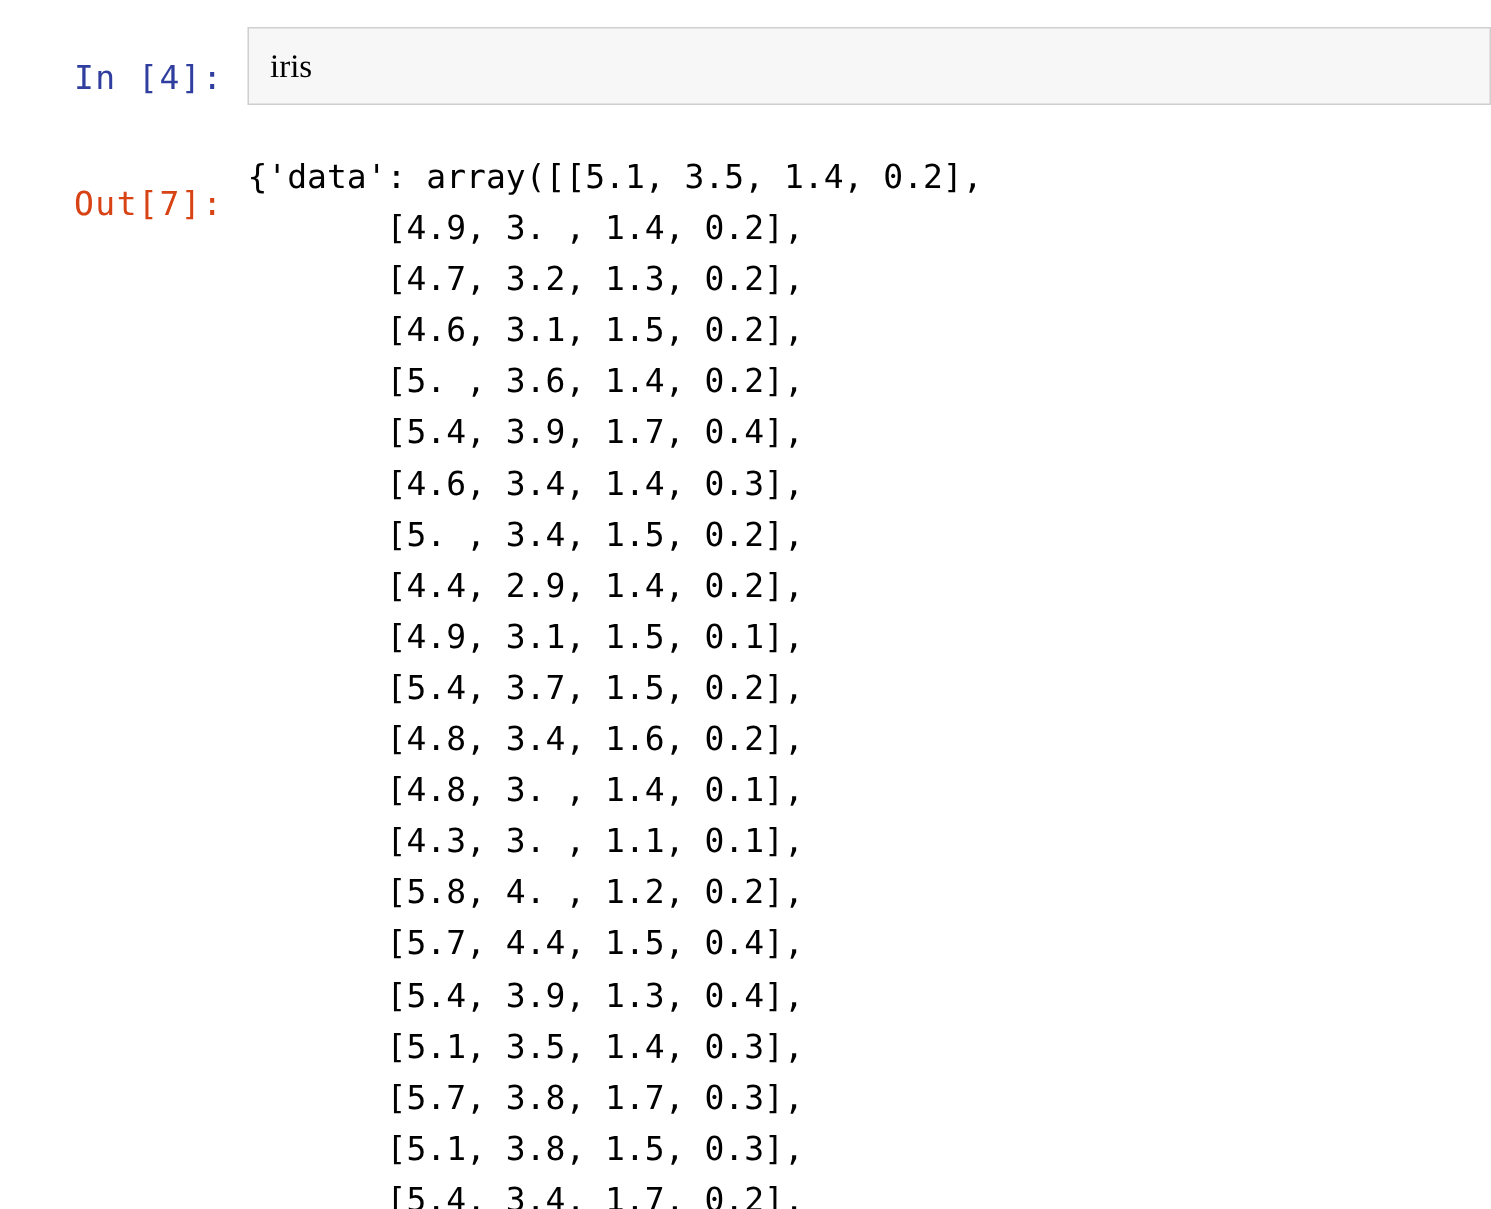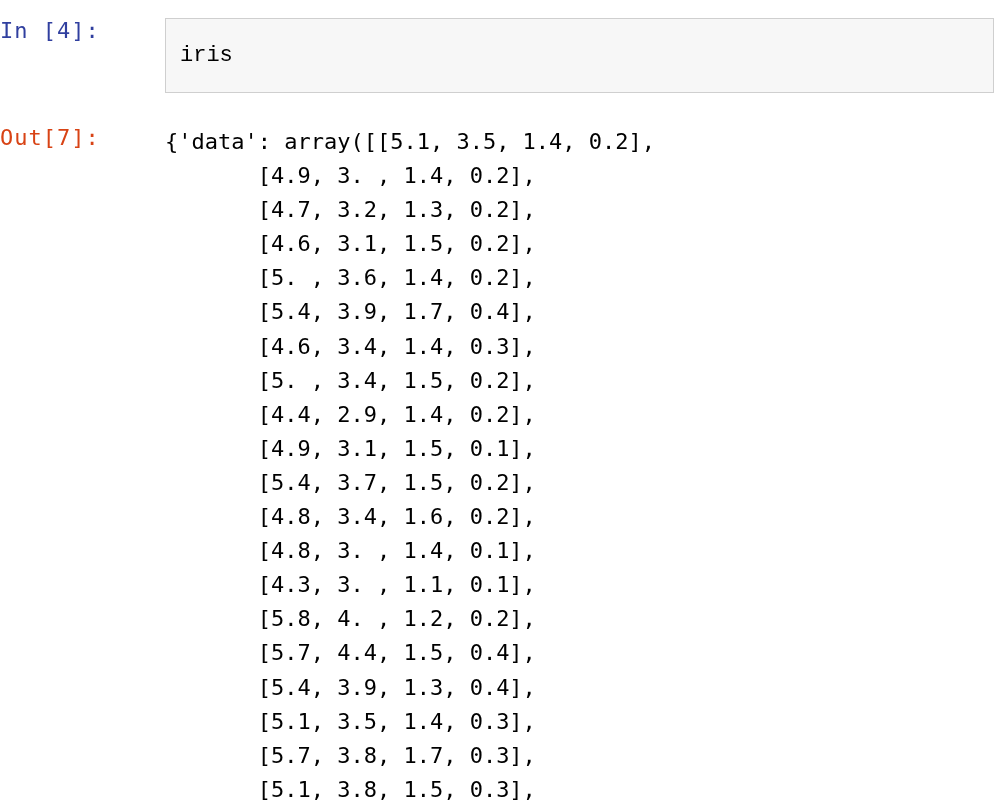--- a/index.html
+++ b/index.html
@@ -17,38 +17,39 @@
       height: 806px;
       overflow: hidden;
     }
     .cell {
       display: flex;
       align-items: flex-start;
       padding: 18px 0 0 0;
     }
     .prompt {
       width: 165px;
-      text-align: left;
+      text-align: right;
       padding-right: 16px;
       flex-shrink: 0;
       font-family: "Menlo", "Monaco", "DejaVu Sans Mono", "Consolas", monospace;
       letter-spacing: 1px;
+      margin-top: 22px;
     }
     .prompt-in {
       color: #303F9F;
     }
     .prompt-out {
       color: #D84315;
     }
     .input-area {
       flex: 1;
       background: #f7f7f7;
       border: 1px solid #cfcfcf;
-      padding: 24px 14px;
-      font-family: Liberation Mono, monospace;
+      padding: 12px 14px;
+      font-family: Liberation Serif, serif;
     }
     .output-area {
       flex: 1;
       padding: 0 0 0 0;
       white-space: pre;
       line-height: 1.55;
       font-family: inherit;
     }
     .output-cell {
       margin-top: 14px;

